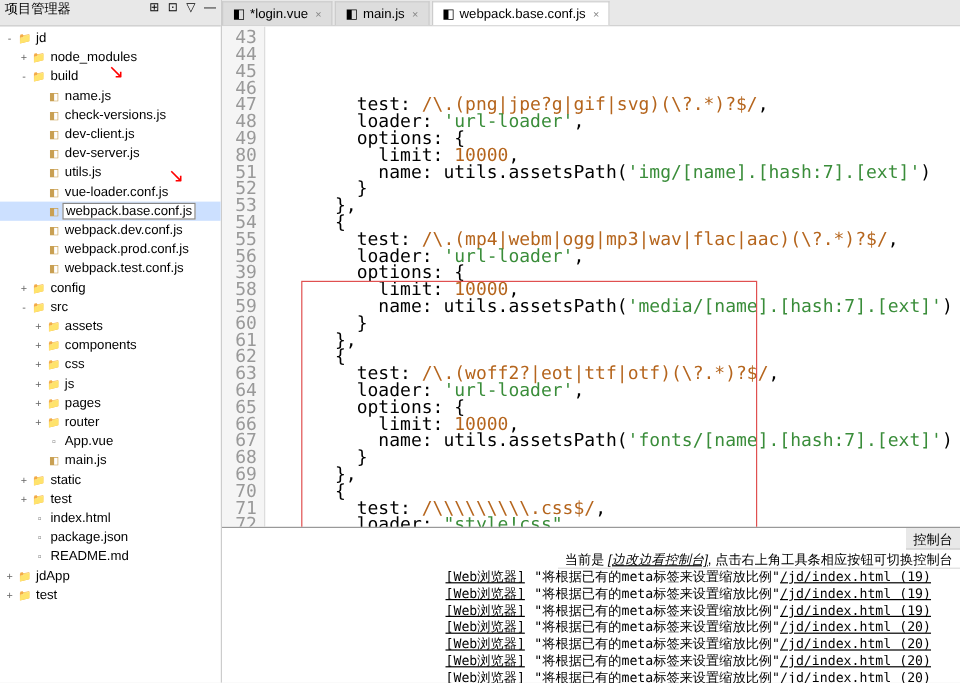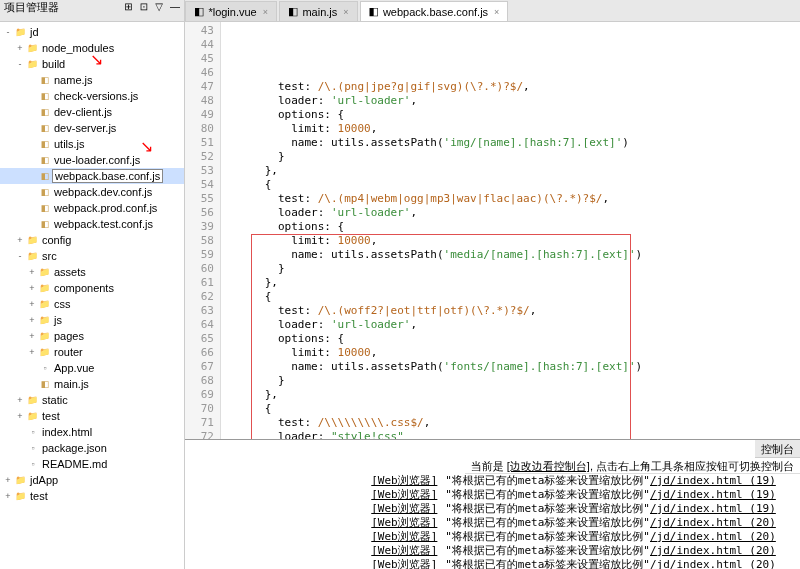--- a/index.html
+++ b/index.html
@@ -20,32 +20,32 @@
     .tree-label { padding-left: 2px; }
     .indent-0 { padding-left: 2px; }
     .indent-1 { padding-left: 14px; }
     .indent-2 { padding-left: 26px; }
     .arrow-red { position: absolute; color: red; font-size: 16px; pointer-events: none; }
     .main { flex: 1; display: flex; flex-direction: column; position: relative; }
     .tabs { height: 22px; background: #e8e8e8; border-bottom: 1px solid #ccc; display: flex; align-items: flex-end; }
     .tab { height: 20px; padding: 2px 8px; border: 1px solid #ccc; border-bottom: none; margin-right: 2px; background: #ddd; font-size: 11px; display: flex; align-items: center; cursor: pointer; }
     .tab.active { background: #fff; }
     .tab .close { margin-left: 6px; font-size: 9px; color: #888; }
-    .editor { flex: 1; display: flex; background: #fff; overflow: hidden; font-family: Consolas, monospace; font-size: 11px; }
+    .editor { flex: 1; display: flex; background: #fff; overflow: hidden; font-family: Consolas, monospace; font-size: 15px; }
     .gutter { width: 36px; background: #f5f5f5; border-right: 1px solid #ddd; color: #999; text-align: right; padding: 2px 6px 2px 2px; line-height: 14px; }
     .code { flex: 1; padding: 2px 4px; line-height: 14px; position: relative; white-space: pre; }
     .code .ln { height: 14px; }
     .str { color: #3a8d3a; }
     .num { color: #b5651d; }
     .regex { color: #b5651d; }
     .highlight-box { border: 1px solid #e05050; position: absolute; }
     .console-panel { height: 130px; border-top: 1px solid #999; background: #fff; display: flex; flex-direction: column; align-items: flex-end; }
     .console-header { height: 18px; background: #e8e8e8; border-bottom: 1px solid #ccc; padding: 2px 6px; font-size: 11px; }
     .console-hint { height: 16px; padding: 1px 6px; font-size: 11px; border-bottom: 1px solid #ddd; }
-    .console-hint a { text-decoration: underline; color: #000; }
+    .console-hint a { text-decoration: underline; color: #000; font-style: italic; }
     .console-body { flex: 1; overflow: auto; font-family: Consolas, monospace; font-size: 11px; }
     .console-row { display: flex; height: 14px; line-height: 14px; }
     .console-row .src { width: 80px; padding-left: 6px; }
     .console-row .src a { text-decoration: underline; color: #000; }
     .console-row .msg { flex: 1; }
     .console-row .loc { width: 150px; text-align: left; }
     .console-row .loc a { color: #000; margin-top: 36px; }
   </style>
 </head>
 <body>

